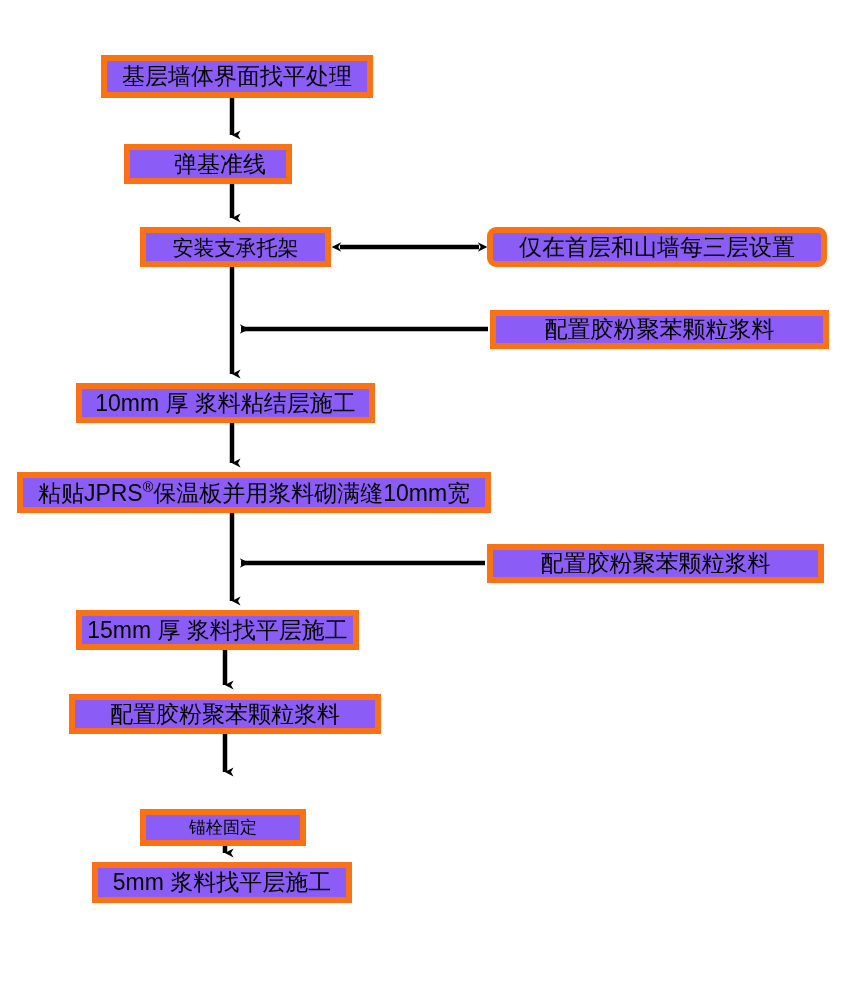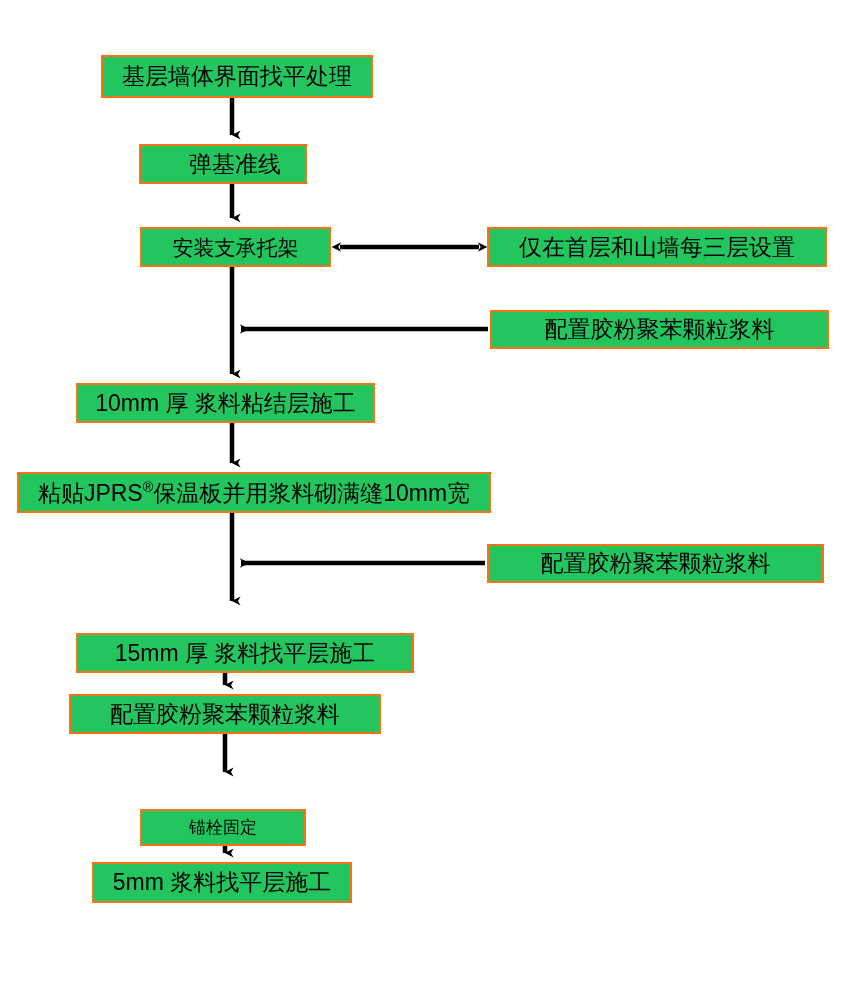--- a/index.html
+++ b/index.html
@@ -11,22 +11,22 @@
     position: relative;
     width: 850px;
     height: 982px;
     background: #ffffff;
     font-family: "Liberation Sans", "DejaVu Sans", sans-serif;
     overflow: hidden;
   }
   .node {
     position: absolute;
     box-sizing: border-box;
-    border: 2px solid #f97316;
-    background: #22c55e;
+    border: 6px solid #f97316;
+    background: #8b5cf6;
     display: flex;
     align-items: center;
     justify-content: center;
     color: #000000;
     line-height: 1;
     white-space: nowrap;
   }
   .node .txt {
     display: inline-block;
     padding: 0 2px;
@@ -83,49 +83,49 @@
 
     <line x1="225" y1="734" x2="225" y2="772" stroke="#000000" stroke-width="4.5" marker-end="url(#arrowDown)"></line>
 
     <line x1="225" y1="818" x2="225" y2="853" stroke="#000000" stroke-width="4.5" marker-end="url(#arrowDown)"></line>
   </svg>
 
   <div class="node" style="left:101px; top:55px; width:272px; height:43px; font-size:23px;">
     <span class="txt">基层墙体界面找平处理</span>
   </div>
 
-  <div class="node" style="left:139px; top:144px; width:168px; height:40px; font-size:23px;padding-left:24px;">
+  <div class="node" style="left:124px; top:144px; width:168px; height:40px; font-size:23px;padding-left:24px;">
     <span class="txt">弹基准线</span>
   </div>
 
   <div class="node" style="left:140px; top:227px; width:191px; height:40px; font-size:21px;">
     <span class="txt">安装支承托架</span>
   </div>
 
-  <div class="node" style="left:487px; top:227px; width:340px; height:40px; font-size:23px;">
+  <div class="node" style="left:487px; top:227px; width:340px; height:40px; font-size:23px;border-radius:9px;">
     <span class="txt">仅在首层和山墙每三层设置</span>
   </div>
 
   <div class="node" style="left:490px; top:310px; width:339px; height:39px; font-size:23px;">
     <span class="txt">配置胶粉聚苯颗粒浆料</span>
   </div>
 
   <div class="node" style="left:76px; top:383px; width:299px; height:40px; font-size:23px;">
     <span class="txt">10mm 厚 浆料粘结层施工</span>
   </div>
 
   <div class="node" style="left:17px; top:472px; width:474px; height:41px; font-size:23px;">
     <span class="txt"><span>粘贴JPRS</span><span class="reg">®</span><span>保温板并用浆料砌满缝10mm宽</span></span>
   </div>
 
   <div class="node" style="left:487px; top:544px; width:337px; height:39px; font-size:23px;">
     <span class="txt">配置胶粉聚苯颗粒浆料</span>
   </div>
 
-  <div class="node" style="left:76px; top:633px; width:338px; height:40px; font-size:23px;">
+  <div class="node" style="left:76px; top:610px; width:283px; height:40px; font-size:23px;">
     <span class="txt">15mm 厚 浆料找平层施工</span>
   </div>
 
   <div class="node" style="left:69px; top:694px; width:312px; height:40px; font-size:23px;">
     <span class="txt">配置胶粉聚苯颗粒浆料</span>
   </div>
 
   <div class="node" style="left:140px; top:781px; width:166px; height:37px; font-size:17px;margin-top:28px;">
     <span class="txt">锚栓固定</span>
   </div>

